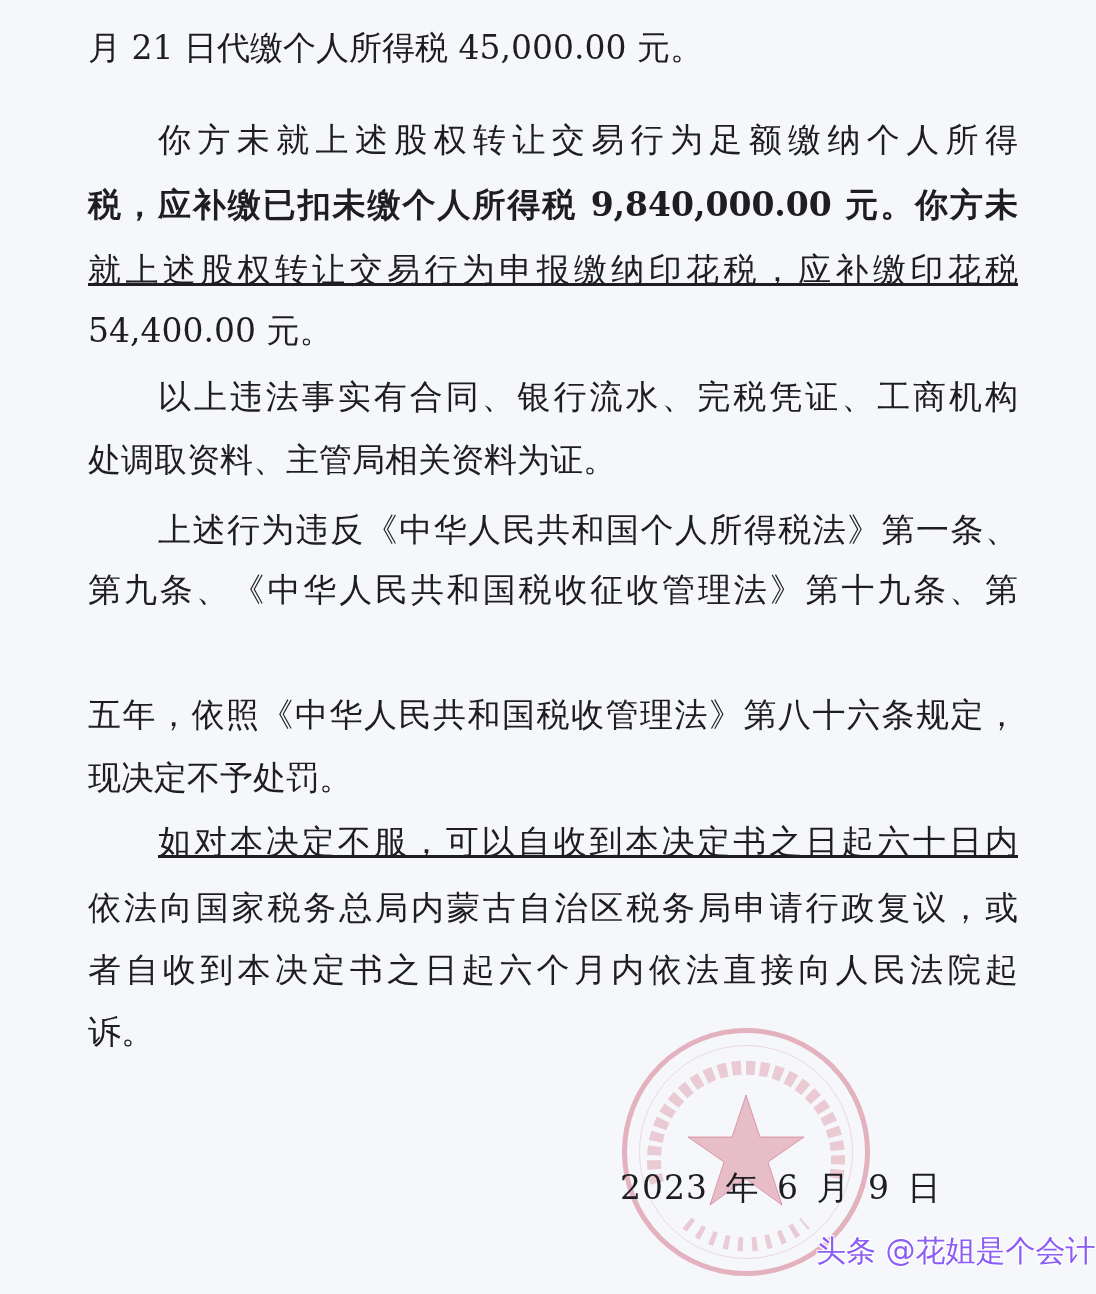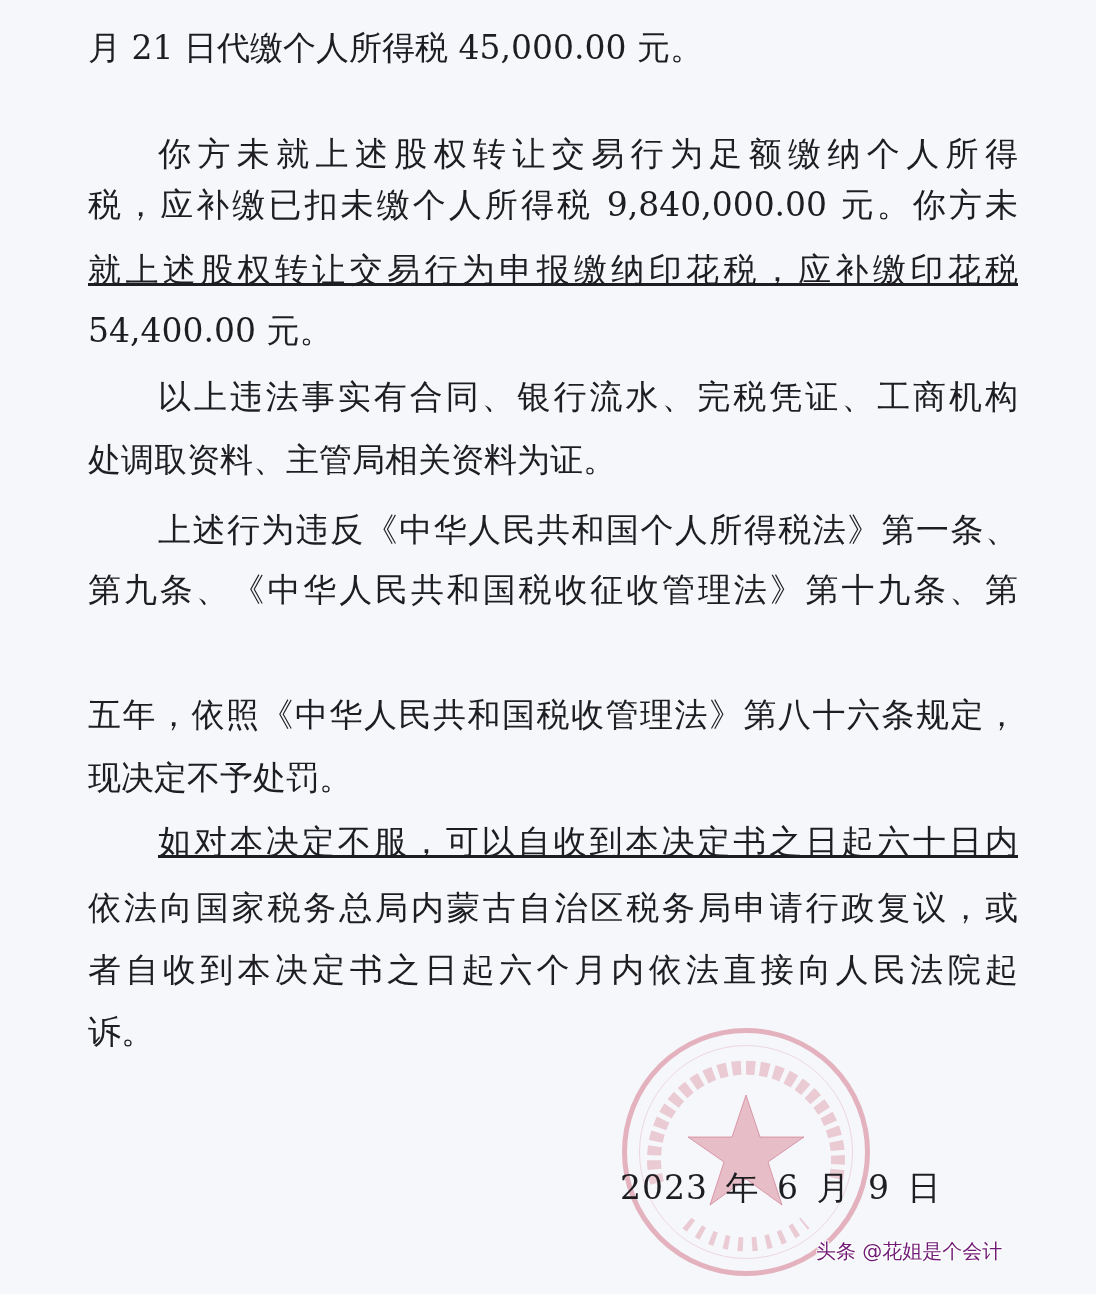--- a/index.html
+++ b/index.html
@@ -63,36 +63,36 @@
       line-height: 44px;
       white-space: nowrap;
       word-spacing: 6px;
       letter-spacing: 1px;
     }
     .watermark {
       position: absolute;
       left: 816px;
       top: 1233px;
       font-family: "DejaVu Sans", "Liberation Sans", sans-serif;
-      font-size: 20px;
+      font-size: 30px;
       line-height: 36px;
-      color: #701a75;
+      color: #8b5cf6;
       text-shadow: 1px 1px 0 #fff, -1px -1px 0 #fff, 1px -1px 0 #fff, -1px 1px 0 #fff;
       white-space: nowrap;
     }
   </style>
 </head>
 <body>
 
 <div class="page">
 
   <div class="line left" style="top:26px;">月 21 日代缴个人所得税 45,000.00 元。</div>
 
-  <div class="line justify indent" style="top:132px;font-family:Liberation Serif, serif;">你方未就上述股权转让交易行为足额缴纳个人所得</div>
-  <div class="line justify" style="top:183px;">税，应补缴已扣未缴个人所得税 9,840,000.00 元。你方未</div>
+  <div class="line justify indent" style="top:118px;font-family:Liberation Serif, serif;">你方未就上述股权转让交易行为足额缴纳个人所得</div>
+  <div class="line justify" style="top:183px;font-weight:bold;">税，应补缴已扣未缴个人所得税 9,840,000.00 元。你方未</div>
   <div class="line justify" style="top:248px;text-decoration:underline;">就上述股权转让交易行为申报缴纳印花税，应补缴印花税</div>
   <div class="line left" style="top:309px;">54,400.00 元。</div>
 
   <div class="line justify indent" style="top:375px;">以上违法事实有合同、银行流水、完税凭证、工商机构</div>
   <div class="line left" style="top:438px;">处调取资料、主管局相关资料为证。</div>
 
   <div class="line justify indent" style="top:508px;">上述行为违反《中华人民共和国个人所得税法》第一条、</div>
   <div class="line justify" style="top:568px;">第九条、《中华人民共和国税收征收管理法》第十九条、第</div>
   <div class="line left" style="top:756px;">现决定不予处罚。</div>
   <div class="line justify" style="top:693px;">五年，依照《中华人民共和国税收管理法》第八十六条规定，</div>

